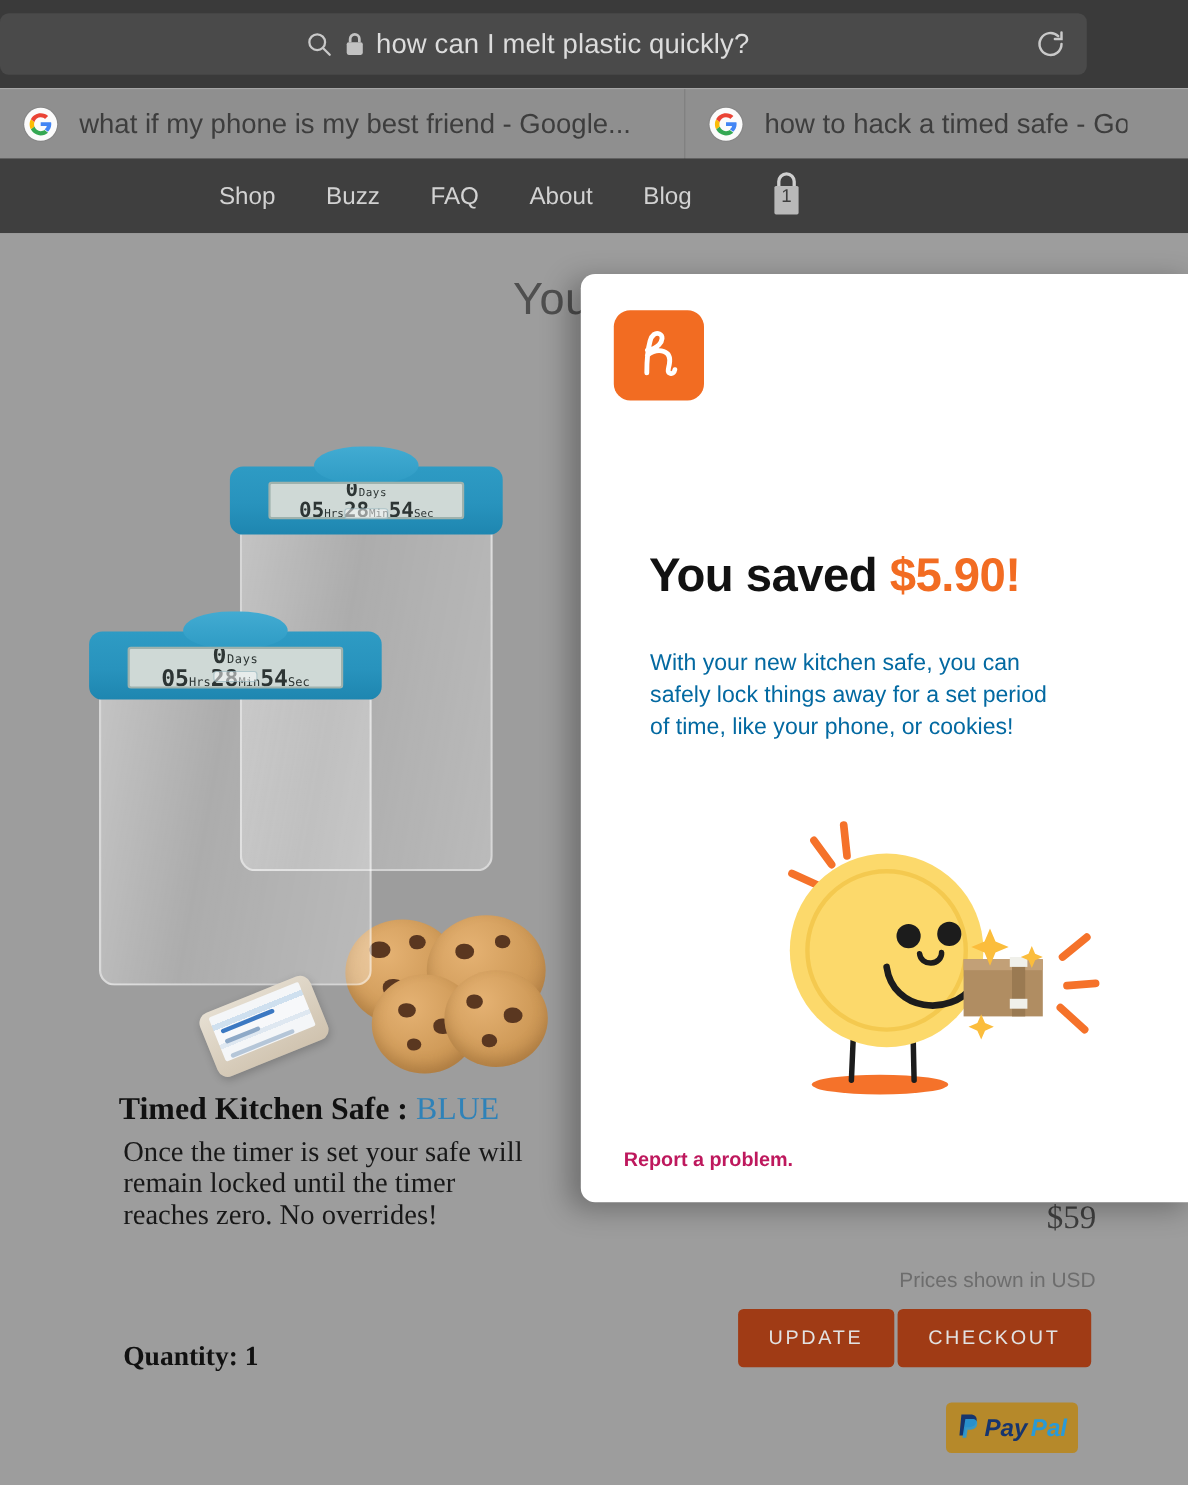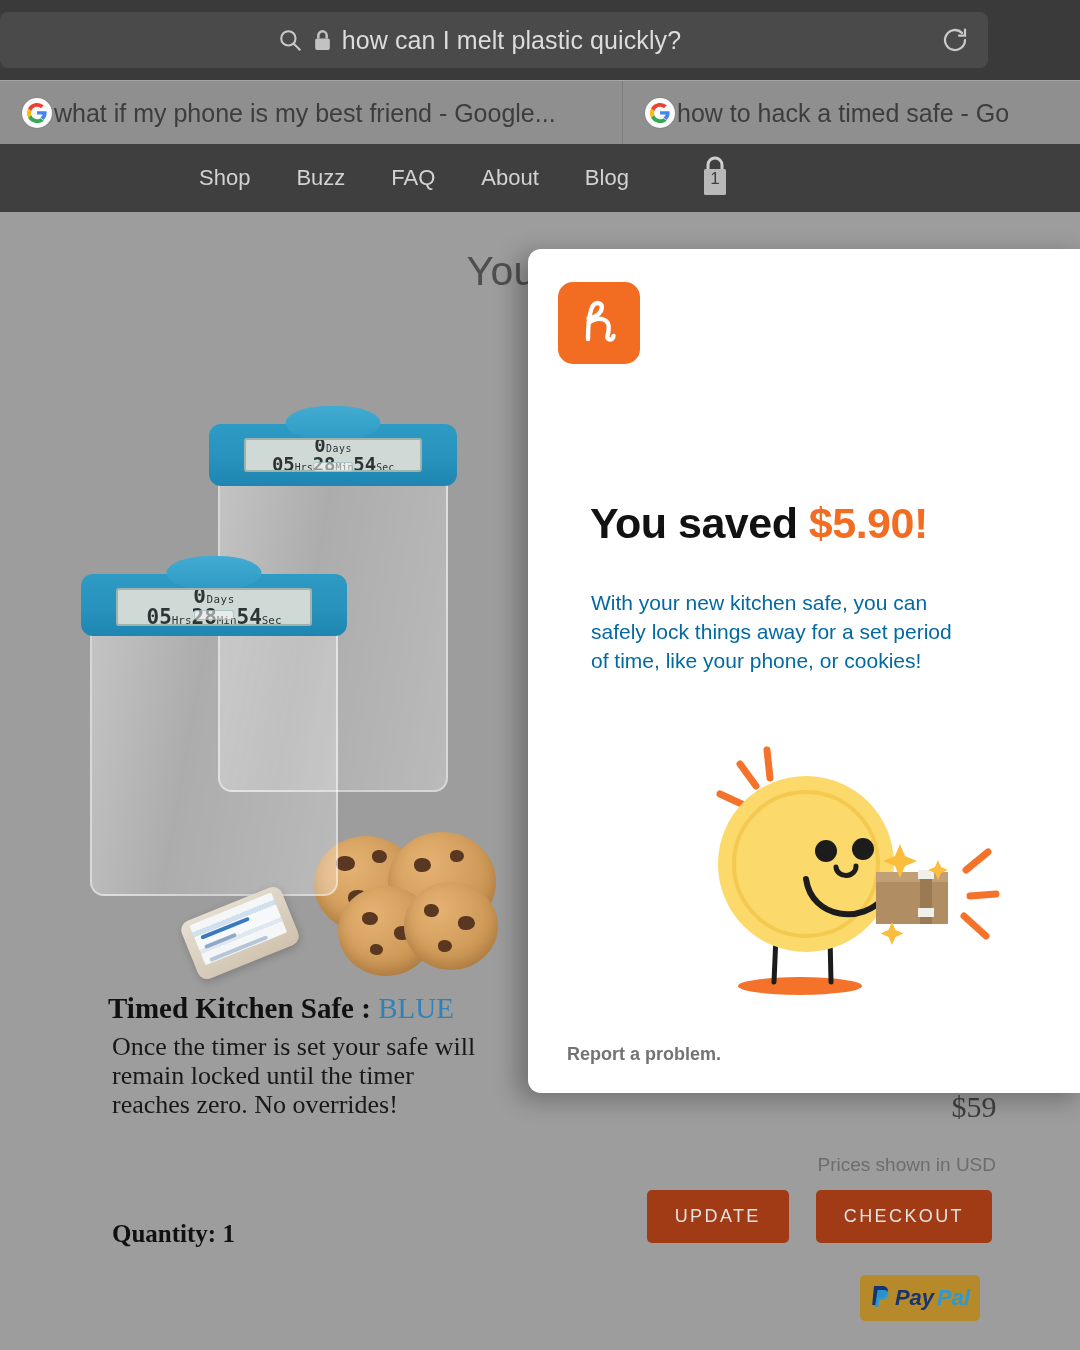--- a/index.html
+++ b/index.html
@@ -31,21 +31,21 @@
   }
   .reload-btn { margin-left: auto; display: flex; align-items: center; }
 
   
   .tabstrip {
     position: absolute; top: 80px; left: 0; width: 1080px; height: 64px;
     background: #8f8f8f; display: flex; align-items: stretch;
     border-top: 1px solid #a6a6a6;
   }
   .tab {
-    display: flex; align-items: center; gap: 2px; padding: 0 22px;
+    display: flex; align-items: center; gap: 20px; padding: 0 22px;
     height: 64px; position: relative; min-width: 0;
   }
   .tab.first { width: 622px; }
   .tab.second { width: 425px; }
   .tab + .tab { border-left: 1px solid #7e7e7e; }
   .tab-title {
     color: #3d3d3d; font-size: 25px; white-space: nowrap;
     overflow: hidden; font-family: "Liberation Sans", sans-serif;
   }
   .g-favicon {
@@ -195,21 +195,21 @@
 
   
   .price {
     position: absolute; right: 46px; top: 878px; font-size: 30px; color: #3f3f3f;
     font-family: "Liberation Serif", serif; width: 120px; text-align: center;
   }
   .currency-note {
     position: absolute; right: 84px; top: 942px; font-size: 19px; color: #6d6d6d;
     font-family: "Liberation Sans", sans-serif;
   }
-  .btn-row { position: absolute; right: 88px; top: 978px; display: flex; gap: 27px; }
+  .btn-row { position: absolute; right: 88px; top: 978px; display: flex; gap: 3px; }
   .shop-btn {
     background: #a03b15; color: #e2e2e2; border: none; border-radius: 5px;
     font-size: 18px; letter-spacing: 2.4px; padding: 0 28px; height: 53px;
     font-family: "Liberation Sans", sans-serif; cursor: pointer; min-width: 128px;
   }
   .paypal-btn {
     position: absolute; right: 100px; top: 1063px; width: 120px; height: 46px;
     background: #b6892a; border-radius: 5px; border: none; cursor: pointer;
     display: flex; align-items: center; justify-content: center; gap: 3px;
   }
@@ -236,21 +236,21 @@
   }
   .honey-head .amount { color: #f26c22; }
   .honey-sub {
     position: absolute; left: 63px; top: 340px; width: 375px;
     font-size: 21px; line-height: 1.38; color: #0369a1;
     font-family: "Liberation Sans", sans-serif;
   }
   .honey-art { position: absolute; left: 160px; top: 475px; width: 340px; height: 290px; }
   .honey-report {
     position: absolute; left: 39px; top: 795px; font-size: 18px; font-weight: bold;
-    color: #737373; font-family: "Liberation Sans", sans-serif; cursor: pointer;
+    color: #be185d; font-family: "Liberation Sans", sans-serif; cursor: pointer;
   }
 </style>
 </head>
 <body>
 
 <div id="page">
 
   <div class="browser-chrome">
     <div class="omnibox">
       <div class="omnibox-center">

